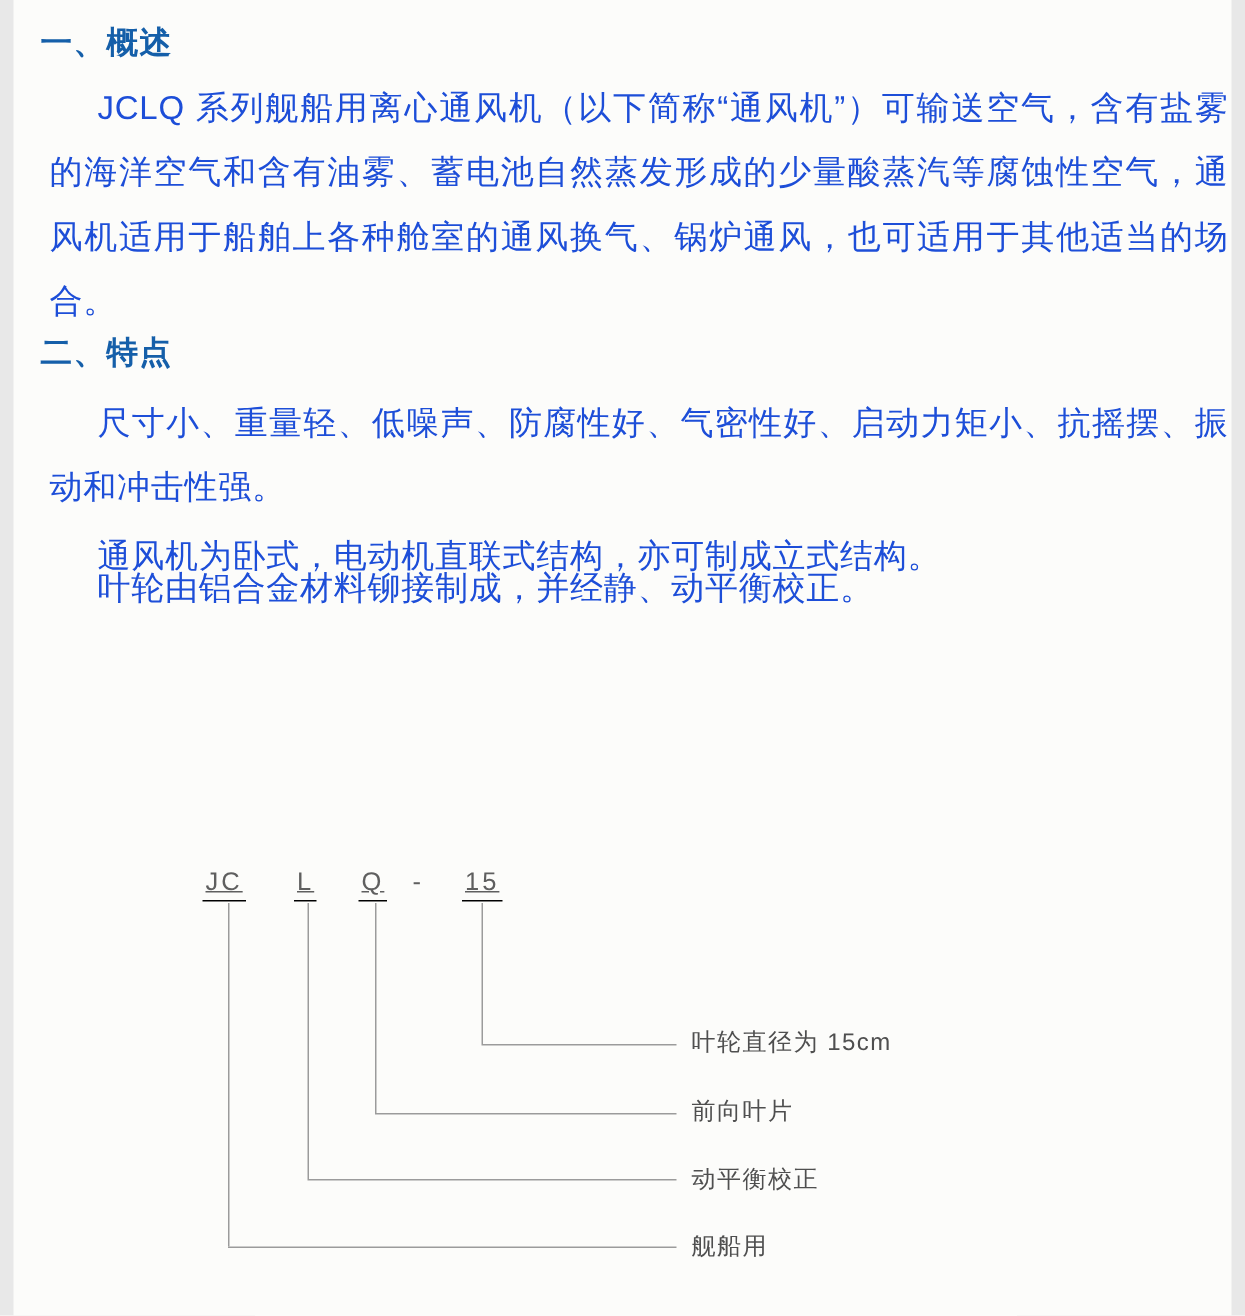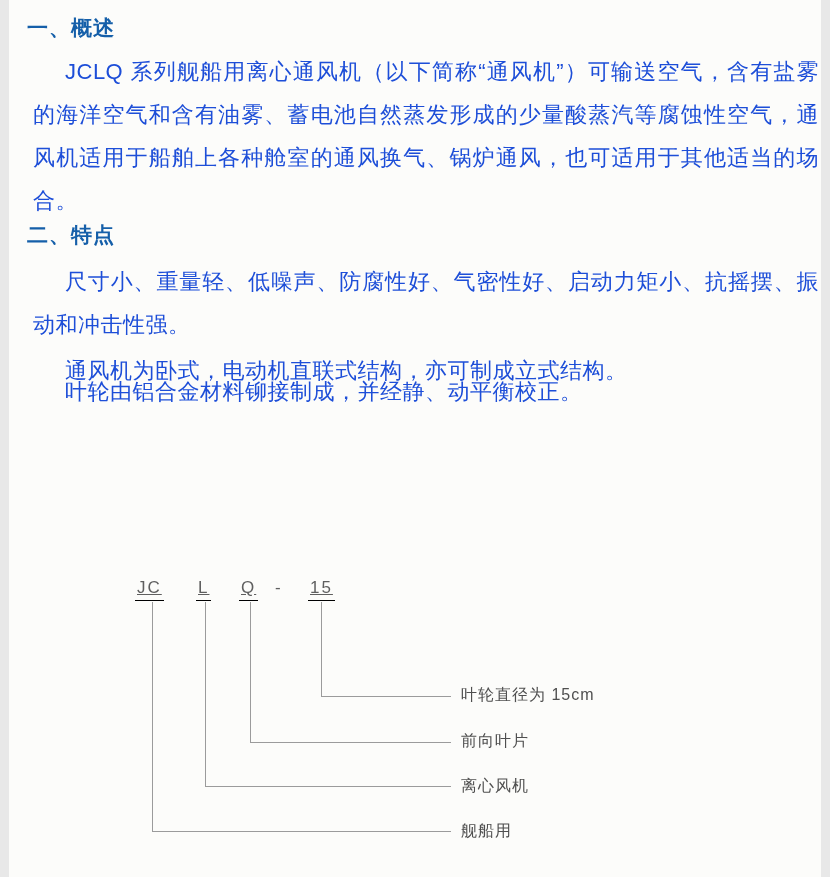--- a/index.html
+++ b/index.html
@@ -100,16 +100,16 @@
   <div class="vline" style="left:241px; top:602px; height:140px"></div>
   <div class="vline" style="left:312px; top:602px; height:94px"></div>
 
   <div class="hline" style="left:312px; top:696px; width:130px"></div>
   <div class="hline" style="left:241px; top:742px; width:201px"></div>
   <div class="hline" style="left:196px; top:786px; width:246px"></div>
   <div class="hline" style="left:143px; top:831px; width:299px"></div>
 
   <div class="diagram-label" style="top:685px">叶轮直径为 15cm</div>
   <div class="diagram-label" style="top:731px">前向叶片</div>
-  <div class="diagram-label" style="top:776px">离心风机</div>
+  <div class="diagram-label" style="top:776px">动平衡校正</div>
   <div class="diagram-label" style="top:821px">舰船用</div>
 
 </div>
 
 </body></html>

